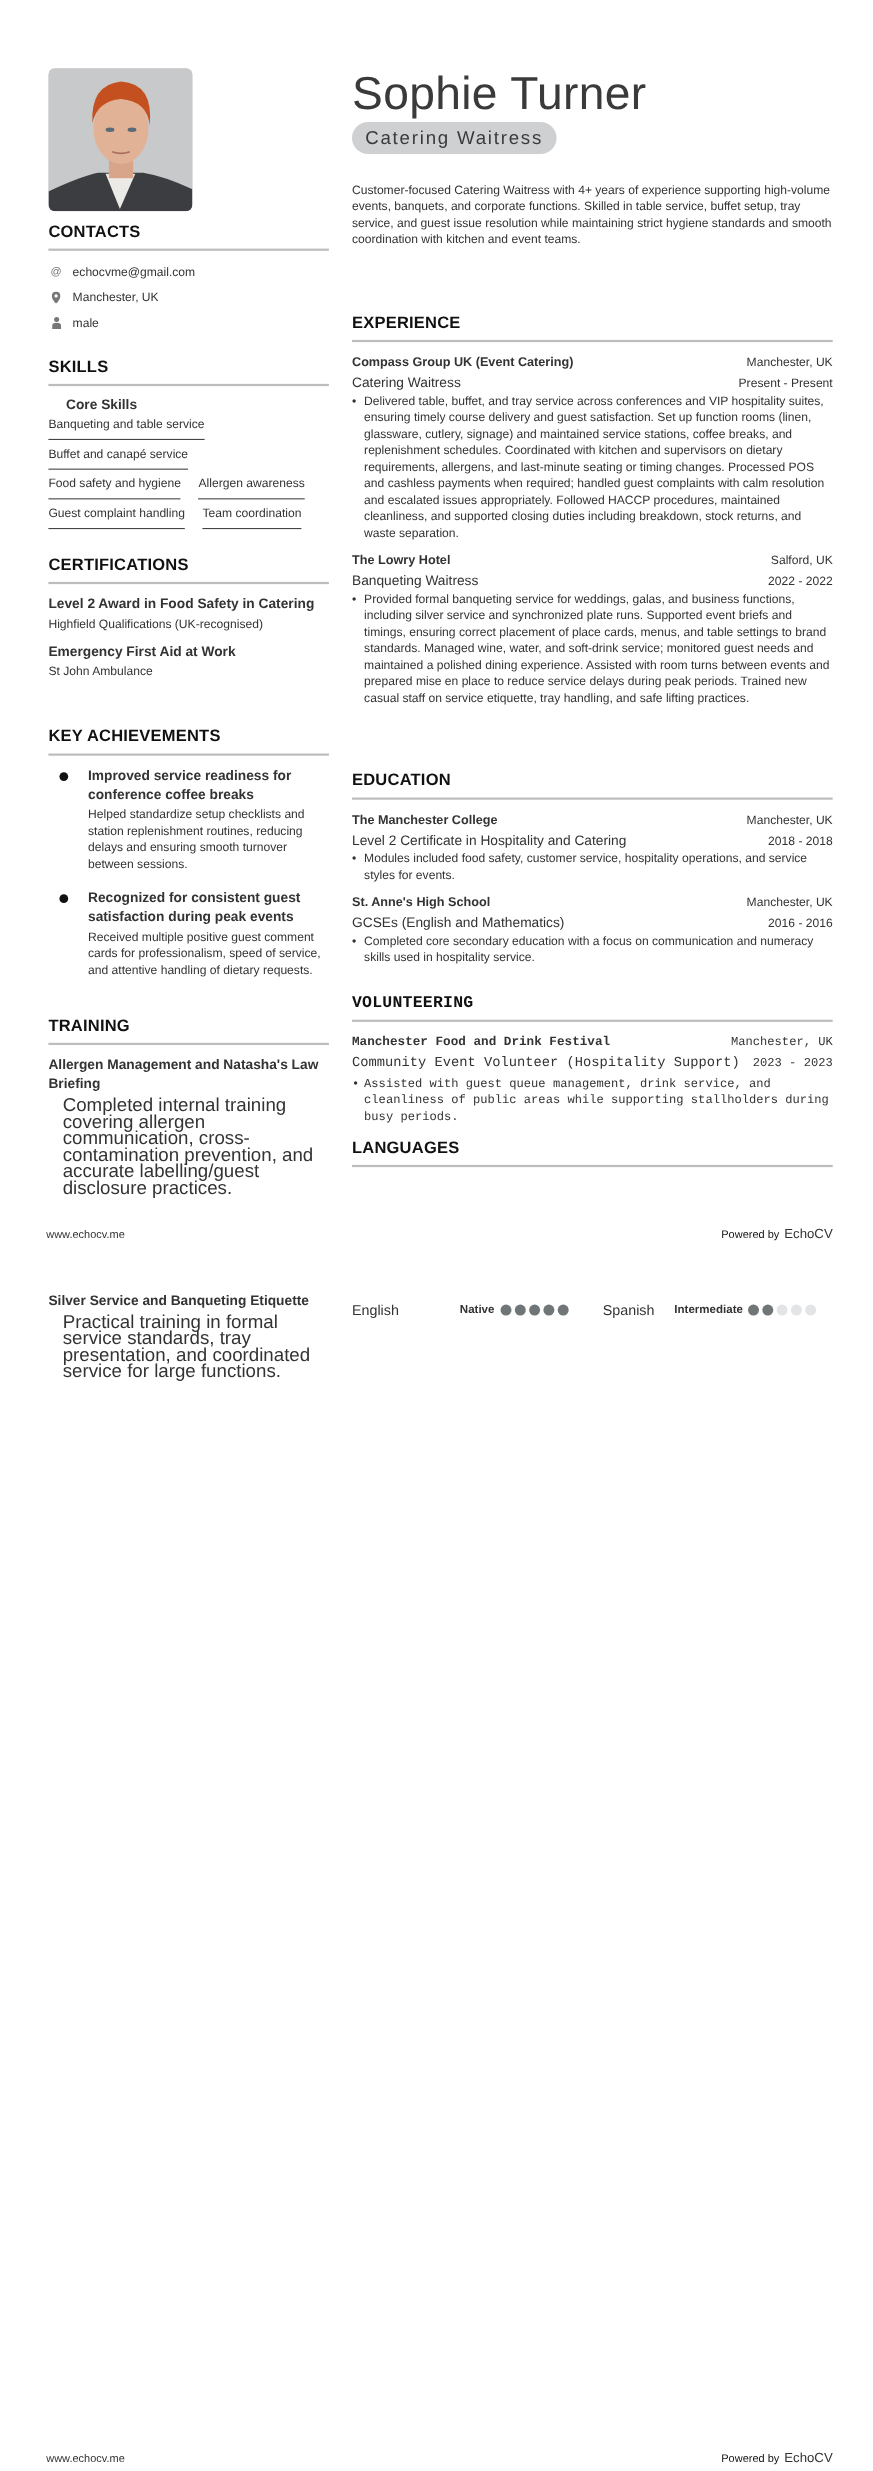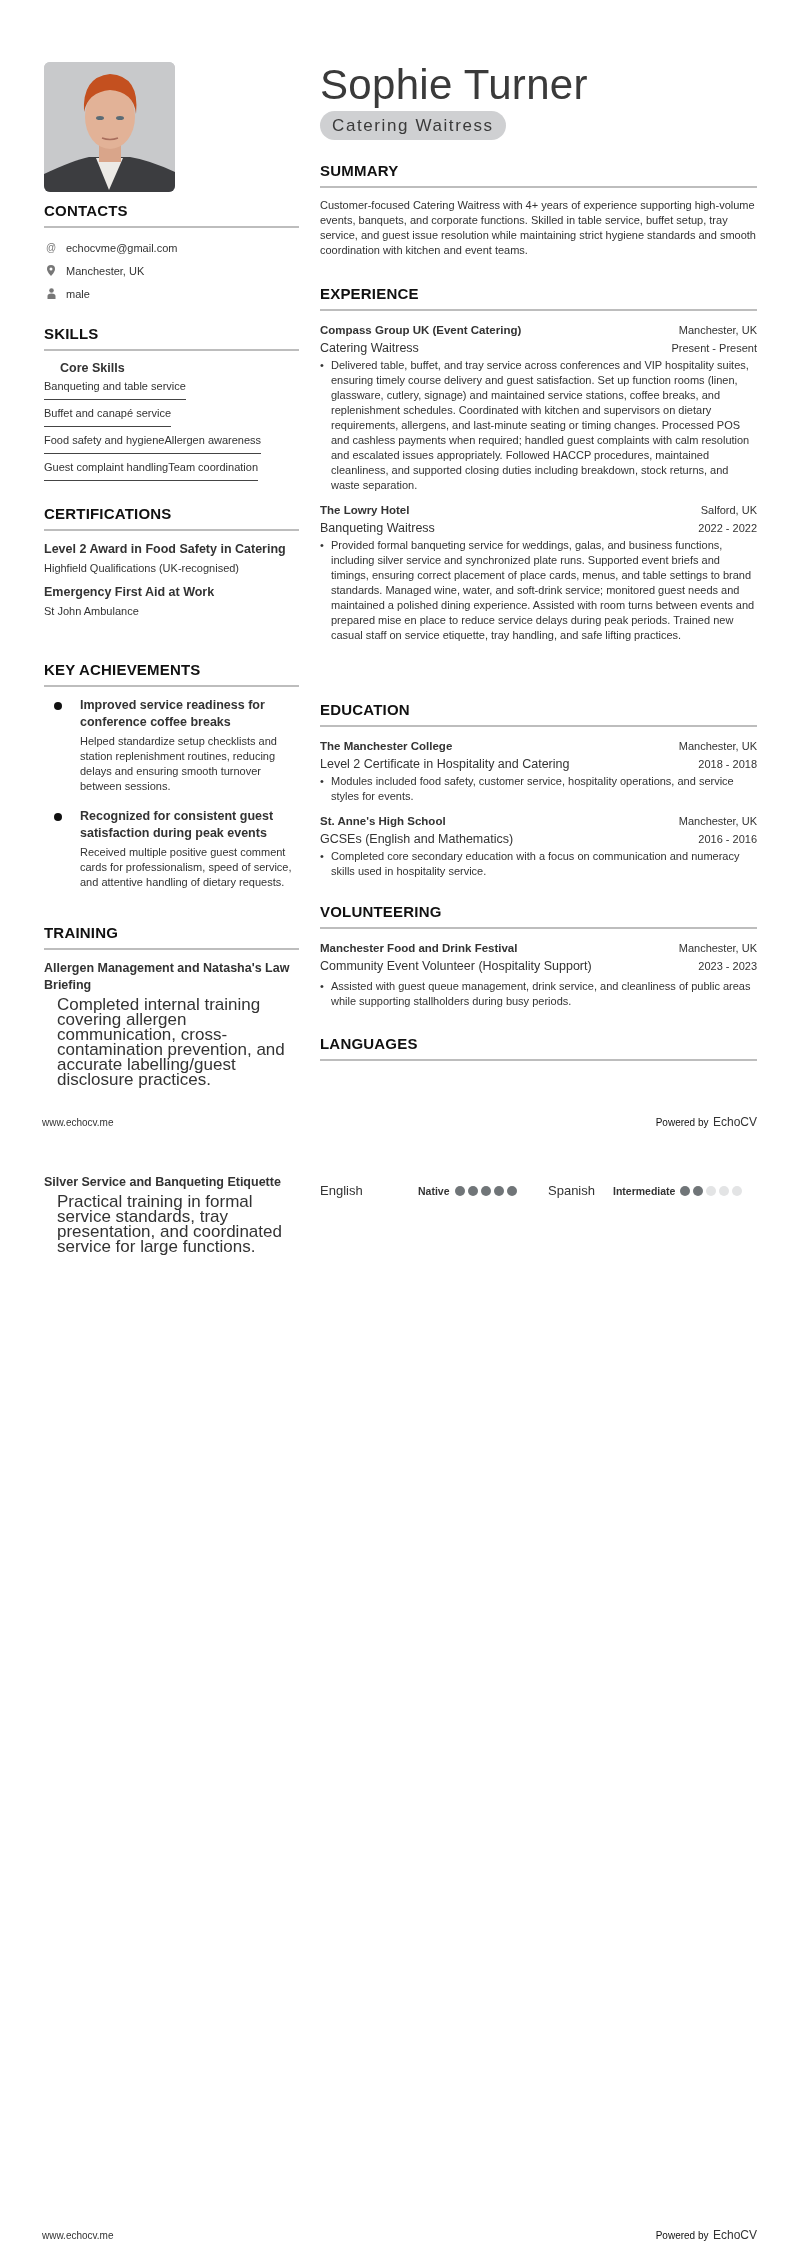--- a/index.html
+++ b/index.html
@@ -119,31 +119,30 @@
     <section style="margin-top:20px;">
       <div class="section-h">SKILLS</div>
       <div class="sub-h">Core Skills</div>
 
     </section>
 
   </div>
 
   <div class="right" style="top:162px;">
     <section>
-      <div class="section-h">SUMMARY</div>
       <p class="summary" style="margin-top:4px;">Customer-focused Catering Waitress with 4+ years of experience supporting high-volume events, banquets, and corporate functions. Skilled in table service, buffet setup, tray service, and guest issue resolution while maintaining strict hygiene standards and smooth coordination with kitchen and event teams.</p>
     </section>
   </div>
 
 </div>
 
 <div id="layout">
 
   <div style="position:absolute;left:44px;top:379px;width:255px;">
-    <div style="display:flex;flex-wrap:wrap;">
+    <div style="display:flex;flex-wrap:wrap;column-gap:16px;">
       <span class="skill">Banqueting and table service</span>
       <span style="flex-basis:100%;height:0;"></span>
       <span class="skill">Buffet and canapé service</span>
       <span style="flex-basis:100%;height:0;"></span>
       <span class="skill">Food safety and hygiene</span>
       <span class="skill">Allergen awareness</span>
       <span class="skill">Guest complaint handling</span>
       <span class="skill">Team coordination</span>
     </div>
   </div>
@@ -233,21 +232,21 @@
       <div class="row">
         <span class="role">GCSEs (English and Mathematics)</span>
         <span class="dates">2016 - 2016</span>
       </div>
       <ul class="bullets">
           <li>Completed core secondary education with a focus on communication and numeracy skills used in hospitality service.</li>
         </ul>
     </div>
   </section>
 
-  <section style="position:absolute;left:320px;top:903px;width:437px;">
+  <section style="position:absolute;left:320px;top:903px;width:437px;font-family:Liberation Mono, monospace;">
     <div class="section-h">VOLUNTEERING</div>
     <div class="entry">
       <div class="row">
         <span class="org">Manchester Food and Drink Festival</span>
         <span class="loc">Manchester, UK</span>
       </div>
       <div class="row">
         <span class="role">Community Event Volunteer (Hospitality Support)</span>
         <span class="dates">2023 - 2023</span>
       </div>

